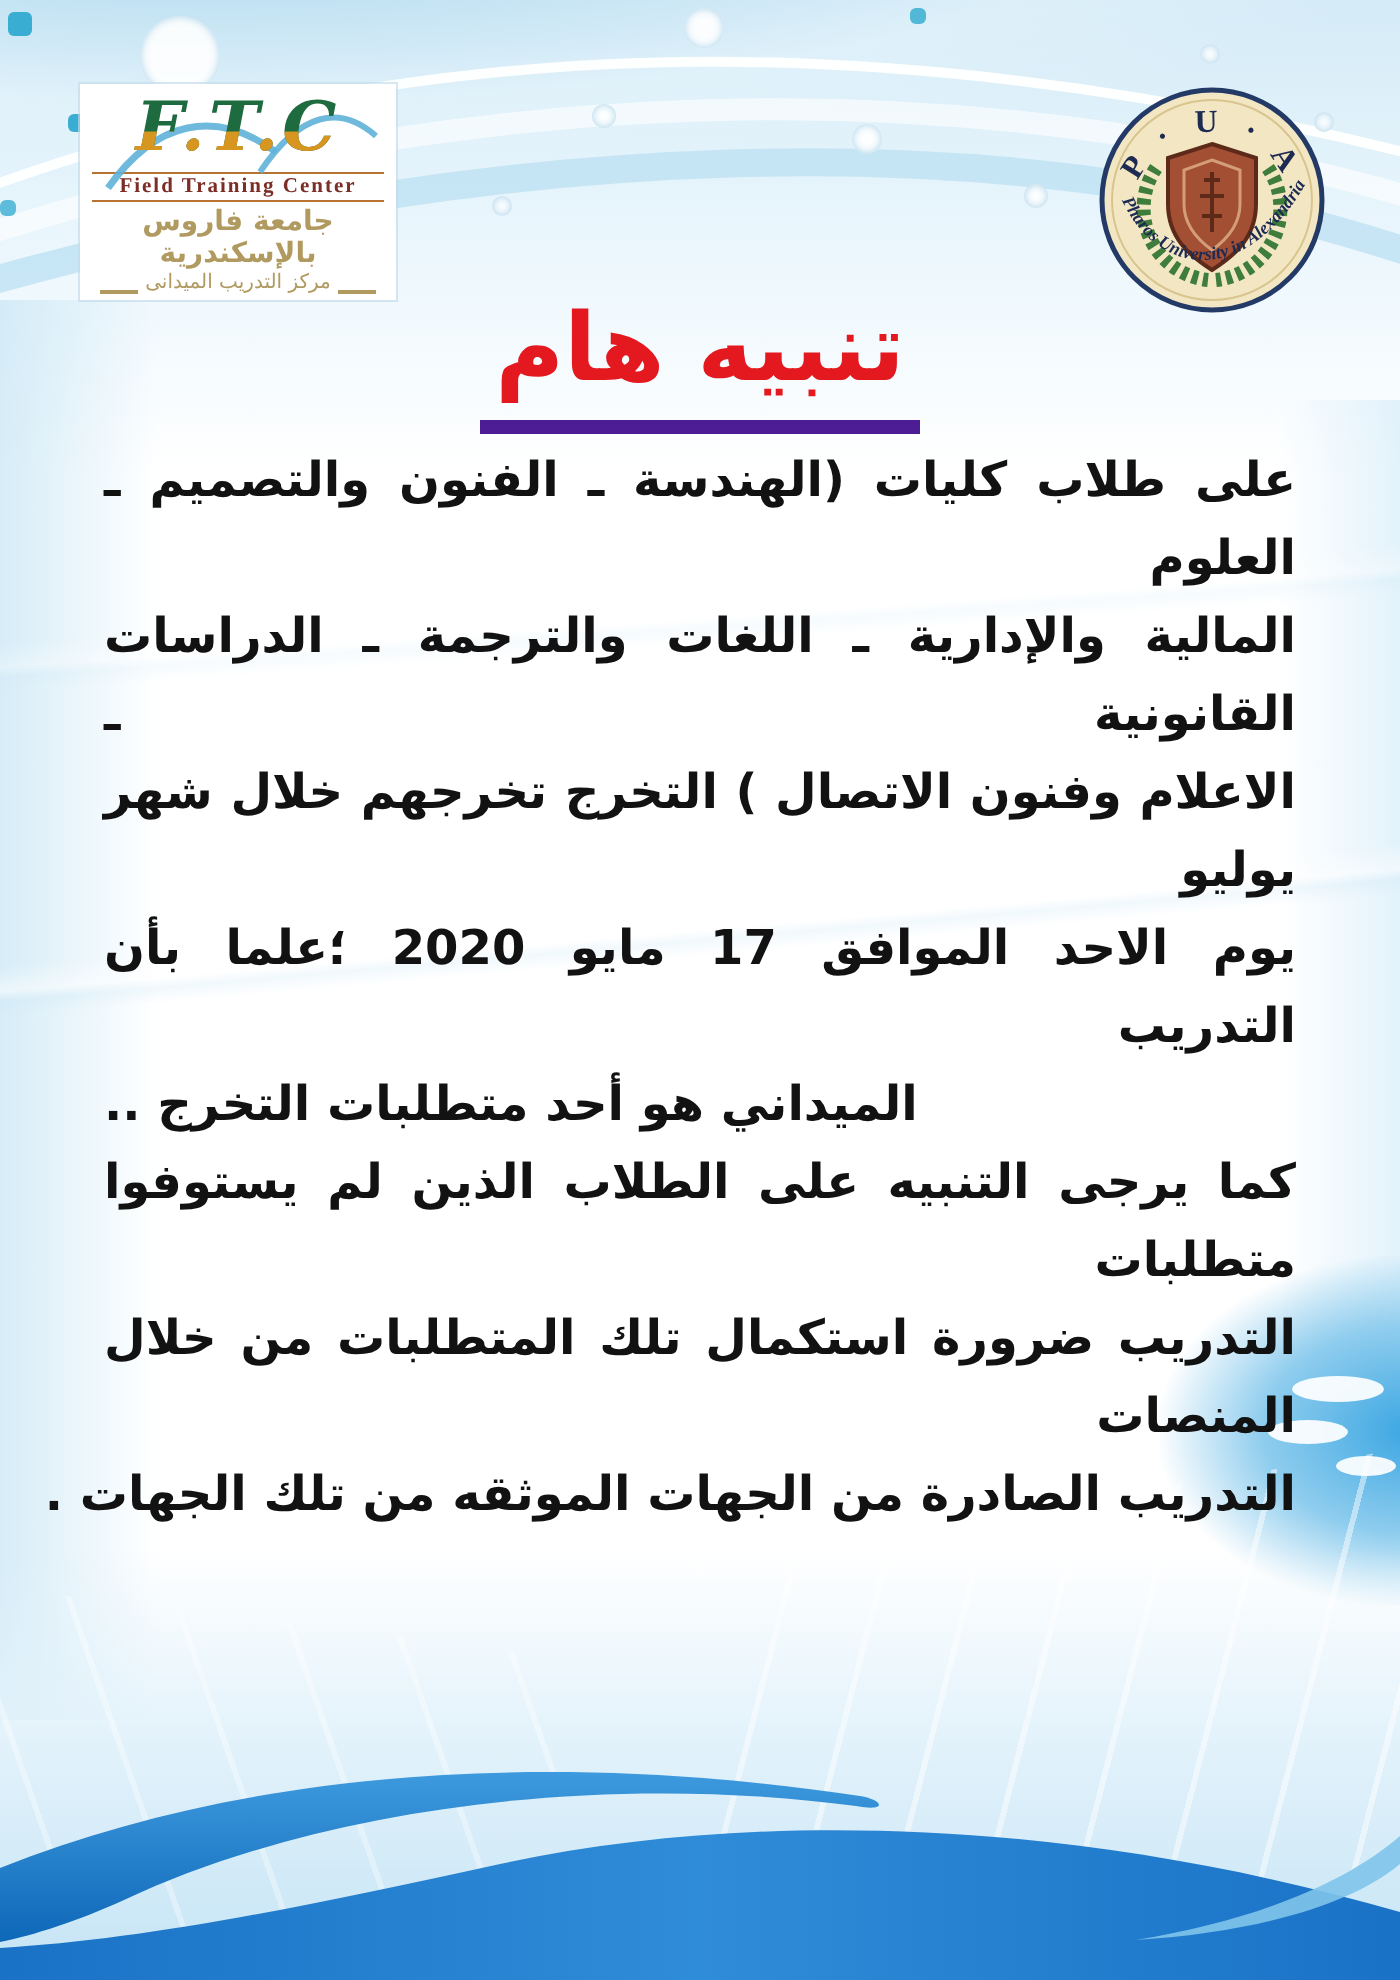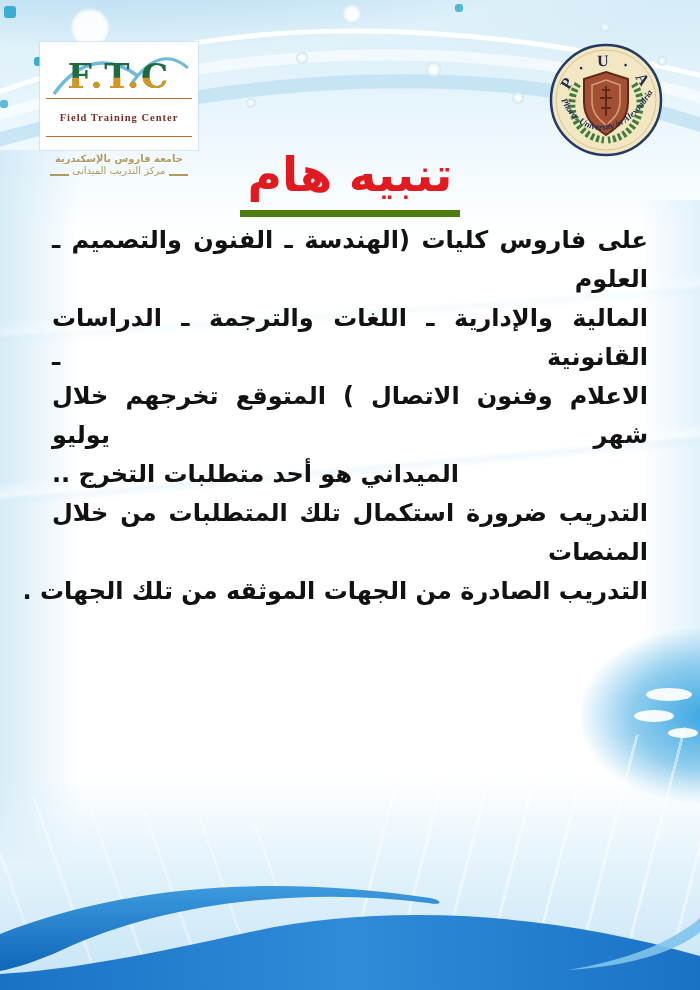--- a/index.html
+++ b/index.html
@@ -70,50 +70,51 @@
   .b7{left:246px;top:98px;width:10px;height:10px;}
   .b8{left:512px;top:92px;width:12px;height:12px;}
   
   .ftc-logo{
     position:absolute;top:42px;left:40px;width:158px;height:108px;
     background:#ffffff;box-shadow:0 0 0 1px rgba(195,218,234,.65);
     text-align:center;
   }
   .ftc-swoosh{position:absolute;top:0;left:0;}
   .ftc-letters{
-    position:relative;margin-top:12px;height:44px;line-height:44px;
+    position:relative;margin-top:0;height:44px;line-height:44px;
     font-family:"DejaVu Serif",serif;font-weight:bold;font-size:34px;letter-spacing:2px;
     color:#1d6b3f;
+    font-style:italic;
   }
   .ftc-letters .half{
     position:absolute;left:0;right:0;top:0;height:44px;line-height:44px;
     color:#d6961f;clip-path:inset(54% 0 0 0);
   }
   .ftc-en{
-    margin:0 6px;padding:13px 0;
+    margin:0 6px;padding:1px 0;
     border-top:1px solid #b87333;border-bottom:1px solid #b87333;
     font-family:"Liberation Serif",serif;font-weight:bold;font-size:10.5px;
     letter-spacing:1px;color:#7b2d26;white-space:nowrap;
   }
   .ftc-ar1{
-    margin-top:16px;font-weight:bold;font-size:10px;color:#b09a60;
+    margin-top:2px;font-weight:bold;font-size:14px;color:#b09a60;
     text-shadow:0 1px 0 #fff;direction:rtl;
   }
   .ftc-ar2{
     display:flex;align-items:flex-end;gap:4px;margin:1px 10px 0 10px;
     font-weight:normal;font-size:10px;color:#b09a60;direction:rtl;
   }
   .ftc-ar2 .rule{flex:1;height:2px;background:#b09a60;}
   .pua-logo{position:absolute;top:42px;right:36px;width:116px;height:116px;}
   
   .title-wrap{position:absolute;top:146px;left:0;right:0;text-align:center;}
   .title-wrap .title{
     display:inline-block;direction:rtl;
     font-size:47px;font-weight:bold;color:#e3191f;
-    border-bottom:7px solid #4d7c0f;padding:0 8px 5px 8px;line-height:1.25;
+    border-bottom:7px solid #4c1d95;padding:0 8px 5px 8px;line-height:1.25;
   }
   
   .body-text{
     position:absolute;top:221px;left:52px;right:52px;direction:rtl;
   }
   .line{
     line-height:39px;font-size:24px;font-weight:bold;color:#121212;
     white-space:nowrap;
   }
   .line.just{white-space:normal;text-align:justify;text-align-last:justify;}
@@ -208,22 +209,24 @@
         <textPath href="#puaName" startOffset="50%" text-anchor="middle">Pharos University in Alexandria</textPath>
       </text>
     </svg>
   </div>
 
   <div class="title-wrap">
     <span class="title">تنبيه هام</span>
   </div>
 
   <div class="body-text">
-    <div class="line just">على فاروس كليات (الهندسة ـ الفنون والتصميم ـ العلوم</div>
+    <div class="line just">على طلاب كليات (الهندسة ـ الفنون والتصميم ـ العلوم</div>
     <div class="line just">المالية والإدارية ـ اللغات والترجمة ـ الدراسات القانونية ـ</div>
-    <div class="line just">الاعلام وفنون الاتصال ) المتوقع تخرجهم خلال شهر يوليو</div>
+    <div class="line just">الاعلام وفنون الاتصال ) التخرج تخرجهم خلال شهر يوليو</div>
+    <div class="line just">يوم الاحد الموافق 17 مايو 2020 ؛علما بأن التدريب</div>
     <div class="line end">الميداني هو أحد متطلبات التخرج ..</div>
+    <div class="line just">كما يرجى التنبيه على الطلاب الذين لم يستوفوا متطلبات</div>
     <div class="line just">التدريب ضرورة استكمال تلك المتطلبات من خلال المنصات</div>
     <div class="line end">التدريب الصادرة من الجهات الموثقه من تلك الجهات .</div>
 
   </div>
 
 </div>
 
 </body></html>

